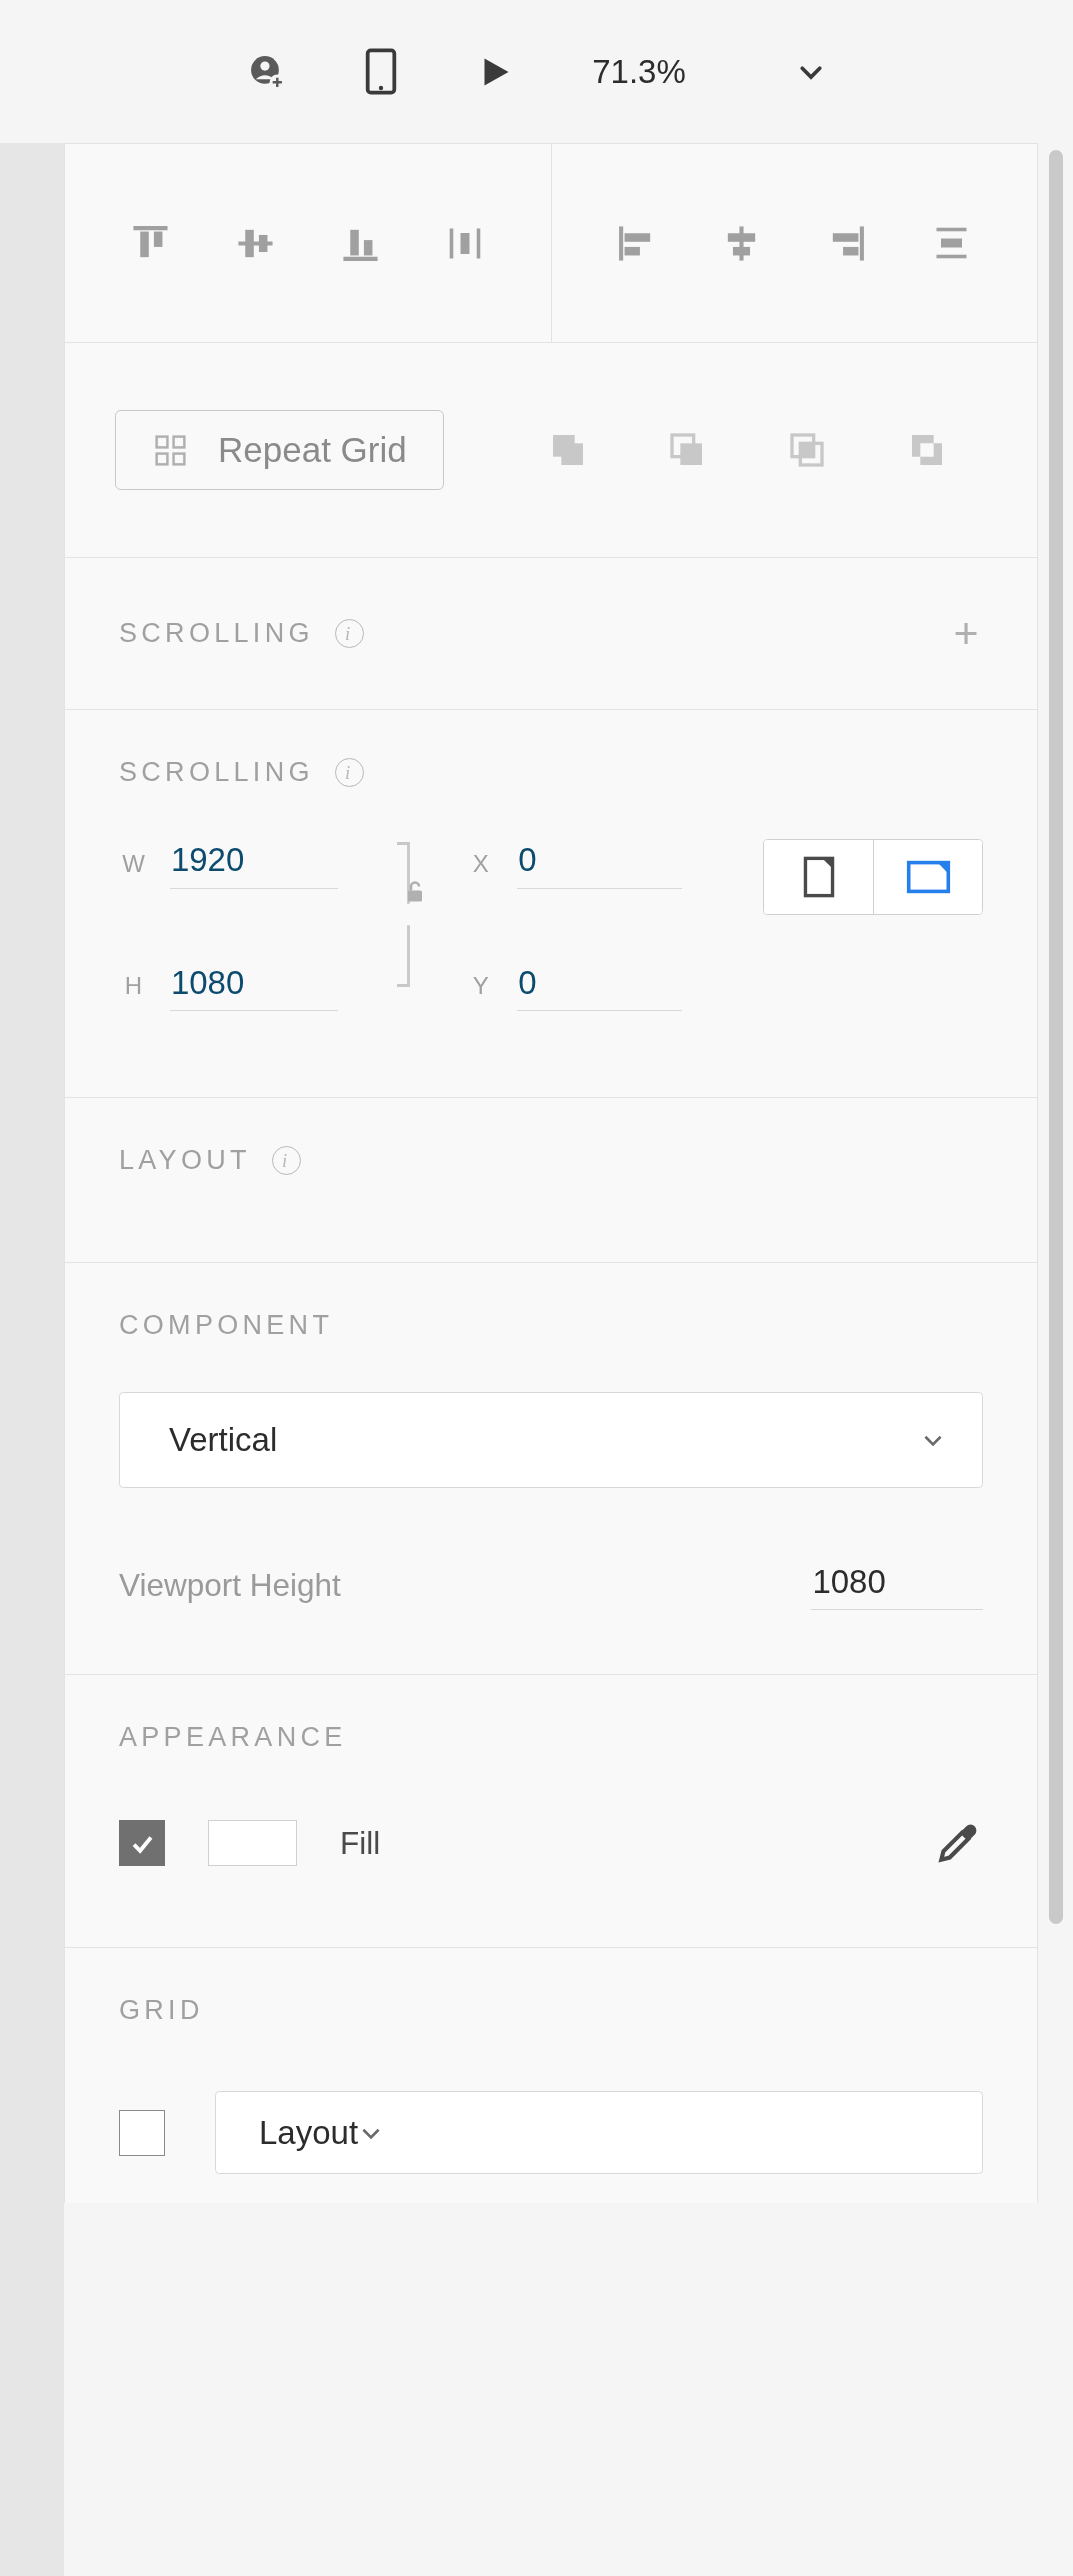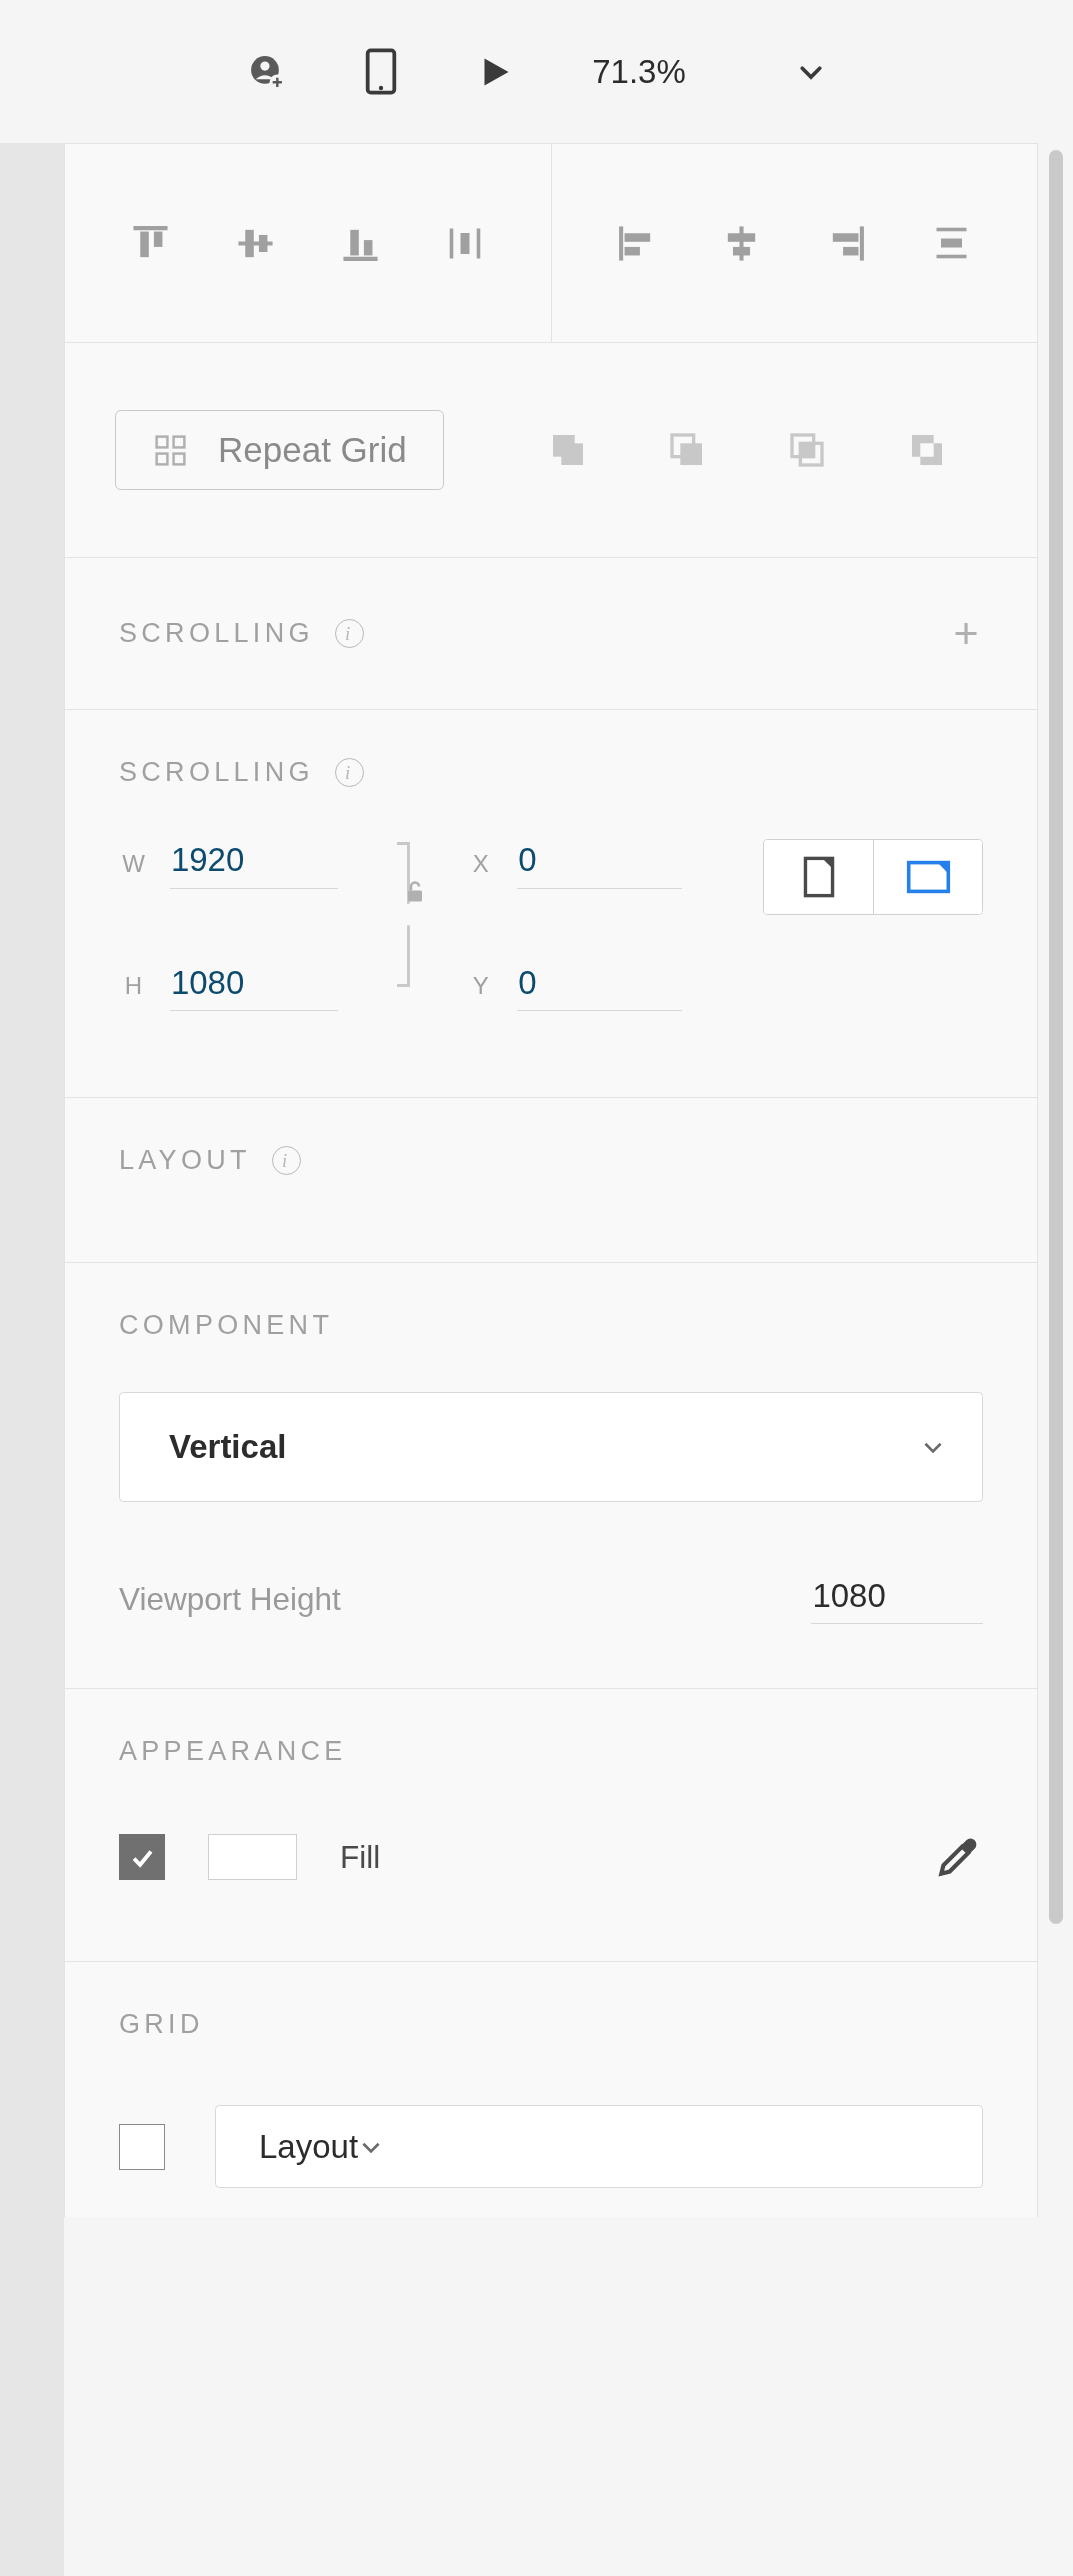--- a/index.html
+++ b/index.html
@@ -252,27 +252,26 @@
     border: 2.1px solid #555;
   }
 
   
   .scrolling-panel { padding-bottom: 64px; }
   .select-box {
     margin: 21.5px 54px 0 54px;
     border: 0.7px solid #d8d8d8;
     border-radius: 4.3px;
     background: #fff;
-    height: 110px;
+    height: 96px;
     display:flex;
     align-items:center;
     padding: 0 36px 0 49px;
     cursor:pointer;
     font-size: 33px;
-    font-weight: bold;
   }
   .select-box .spacer { flex:1; }
   .viewport-row {
     display:flex;
     align-items:center;
     padding: 72px 54px 0 54px;
   }
   .viewport-label {
     font-size: 31.5px;
     color: #9a9a9a;

